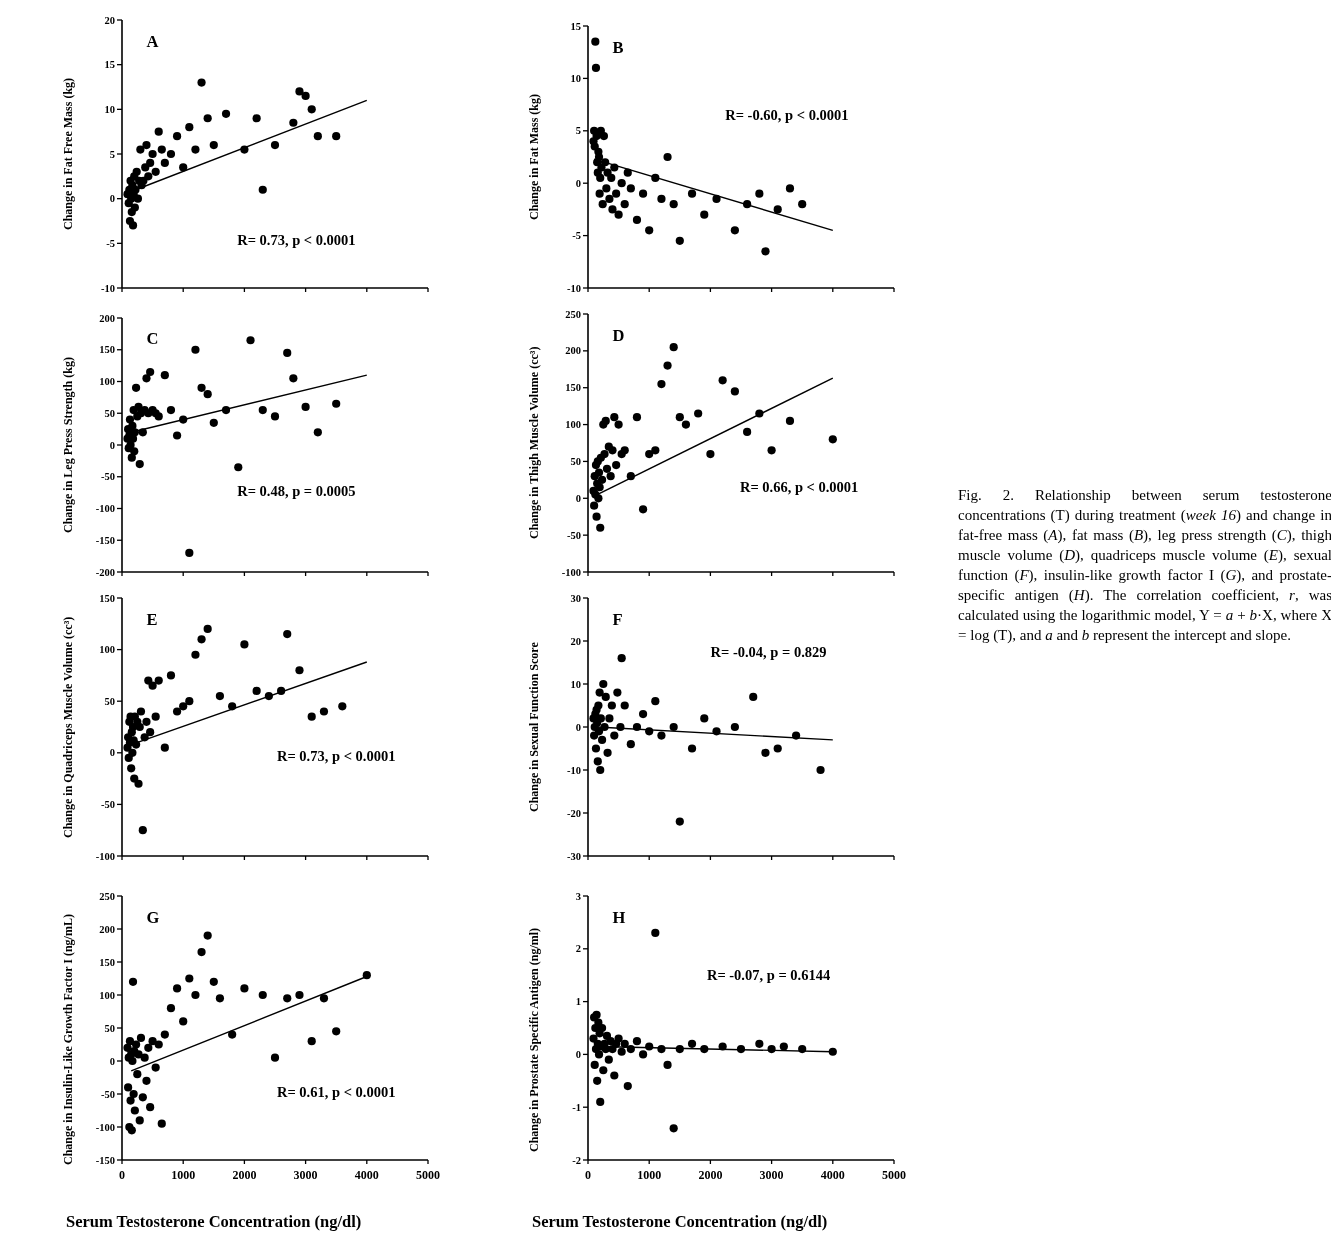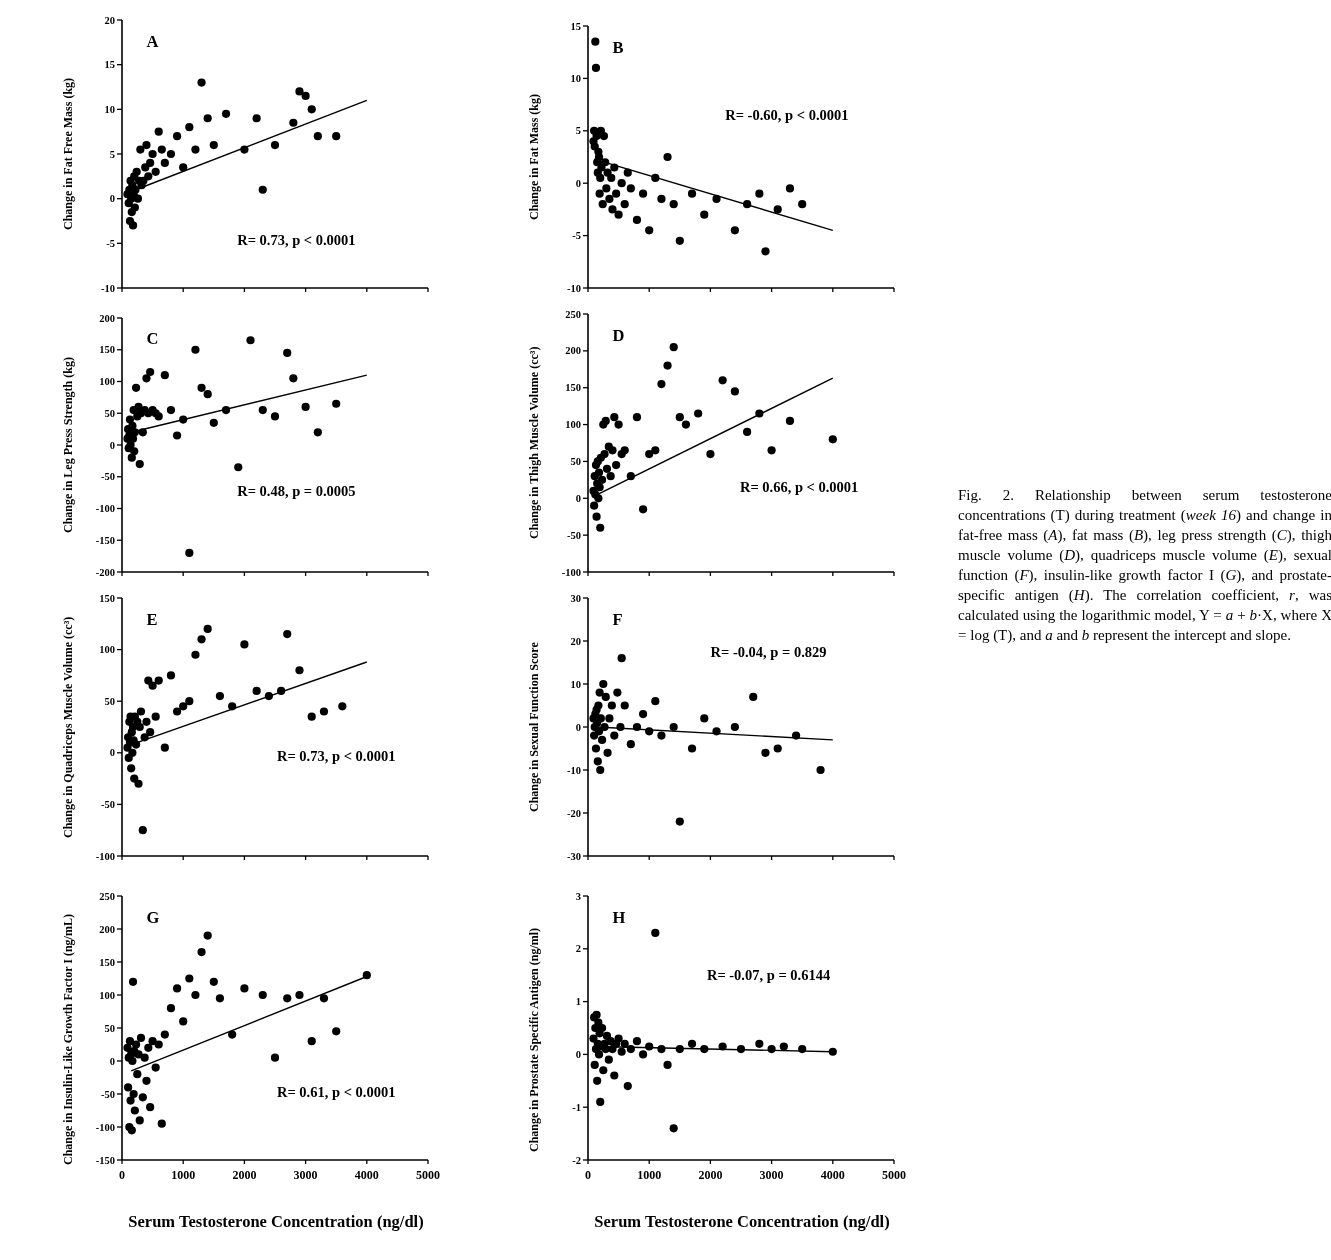--- a/index.html
+++ b/index.html
@@ -7,21 +7,21 @@
     width:1331px;height:1260px;position:relative;background:#fff;color:#000;
     font-family:"Liberation Serif",serif;
   }
   .chart{position:absolute;display:flex;align-items:stretch}
   .ylabel{
     writing-mode:vertical-rl;transform:rotate(180deg);
     font-weight:bold;font-size:12px;line-height:20px;width:20px;
     text-align:center;white-space:nowrap;
   }
   .chart svg{flex:1 1 auto;height:100%;display:block}
-  .xtitle{position:absolute;text-align:center;font-weight:bold;font-size:16.5px}
+  .xtitle{position:absolute;text-align:left;font-weight:bold;font-size:16.5px}
   #caption{
     position:absolute;left:958px;top:486px;width:374px;
     font-size:15px;line-height:1.33;text-align:justify;
   }
   svg text{fill:#000}
   .tick{font:bold 10.5px "Liberation Serif",serif}
   .xtick{font:bold 12px "Liberation Serif",serif}
   .ann{font:bold 14.5px "Liberation Serif",serif}
   .letter{font:bold 16.5px "Liberation Serif",serif}
 </style>

